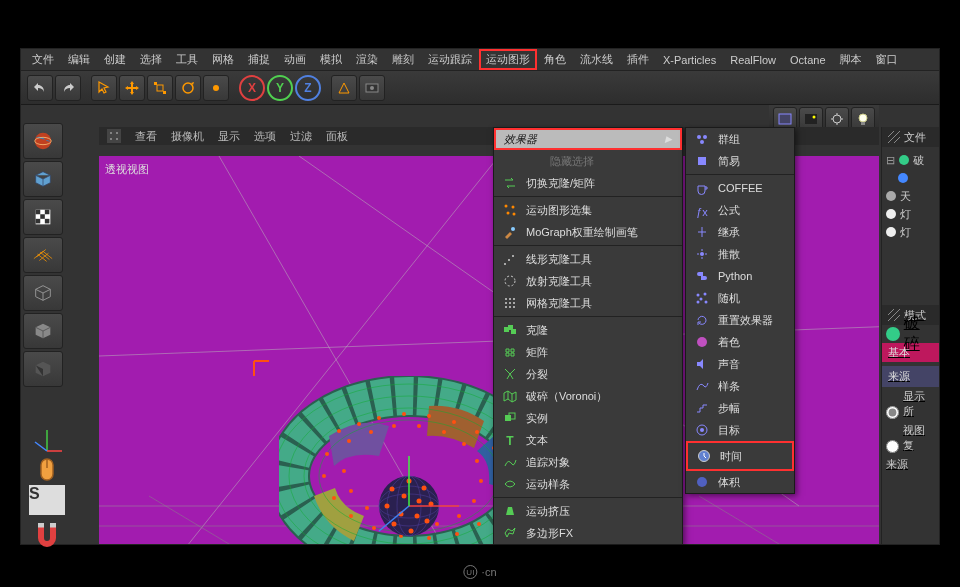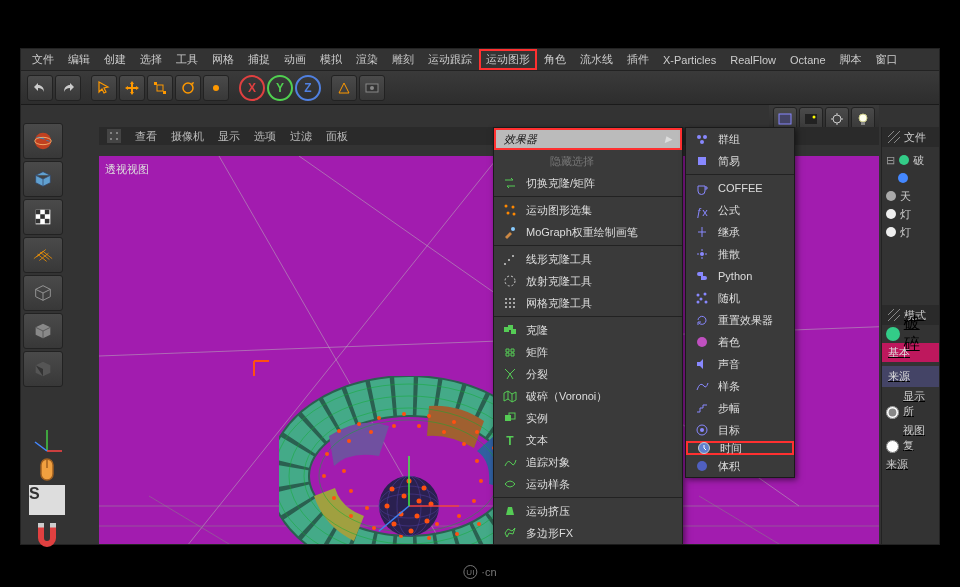--- a/index.html
+++ b/index.html
@@ -40,21 +40,21 @@
 .dropdown { position: absolute; top: 78px; left: 472px; width: 190px; background: #3a3a3a; border: 1px solid #1a1a1a; box-shadow: 2px 2px 6px rgba(0,0,0,0.5); }
 .dd-item { height: 22px; display: flex; align-items: center; padding: 0 8px; font-size: 11px; color: #ddd; gap: 8px; }
 .dd-item.top { background: #bbb; color: #111; border: 2px solid #ff3030; font-style: italic; }
 .dd-item.disabled { color: #777; padding-left: 32px; }
 .dd-sep { height: 1px; background: #222; margin: 2px 0; }
 .dd-icon { width: 16px; height: 16px; display: flex; align-items: flex-end; justify-content: center; flex-shrink: 0; }
 .dd-arrow { margin-left: auto; color: #ddd; font-size: 9px; }
 
 
 .submenu { position: absolute; top: 78px; left: 664px; width: 110px; background: #3a3a3a; border: 1px solid #1a1a1a; box-shadow: 2px 2px 6px rgba(0,0,0,0.5); }
-.submenu .dd-item.hl { border: 2px solid #ff3030; height: 14px; }
+.submenu .dd-item.hl { border: 2px solid #ff3030; height: 30px; }
 
 
 .rightpanel { position: absolute; right: 0; top: 78px; width: 58px; bottom: 0; background: #333; border-left: 1px solid #222; }
 .rp-tab { height: 20px; background: #2a2a2a; font-size: 11px; color: #ccc; display: flex; align-items: center; padding: 0 6px; }
 .rp-tree { padding: 4px; font-size: 11px; color: #ccc; }
 .rp-row { height: 18px; display: flex; align-items: center; gap: 4px; }
 .rp-row .dot { width: 10px; height: 10px; border-radius: 50%; }
 .rp-attr { margin-top: 60px; text-decoration: underline; }
 .rp-label { font-size: 11px; color: #ccc; padding: 2px 4px; }
 .rp-radio { display: flex; align-items: flex-end; gap: 4px; font-size: 11px; color: #ccc; padding: 2px 4px; }

